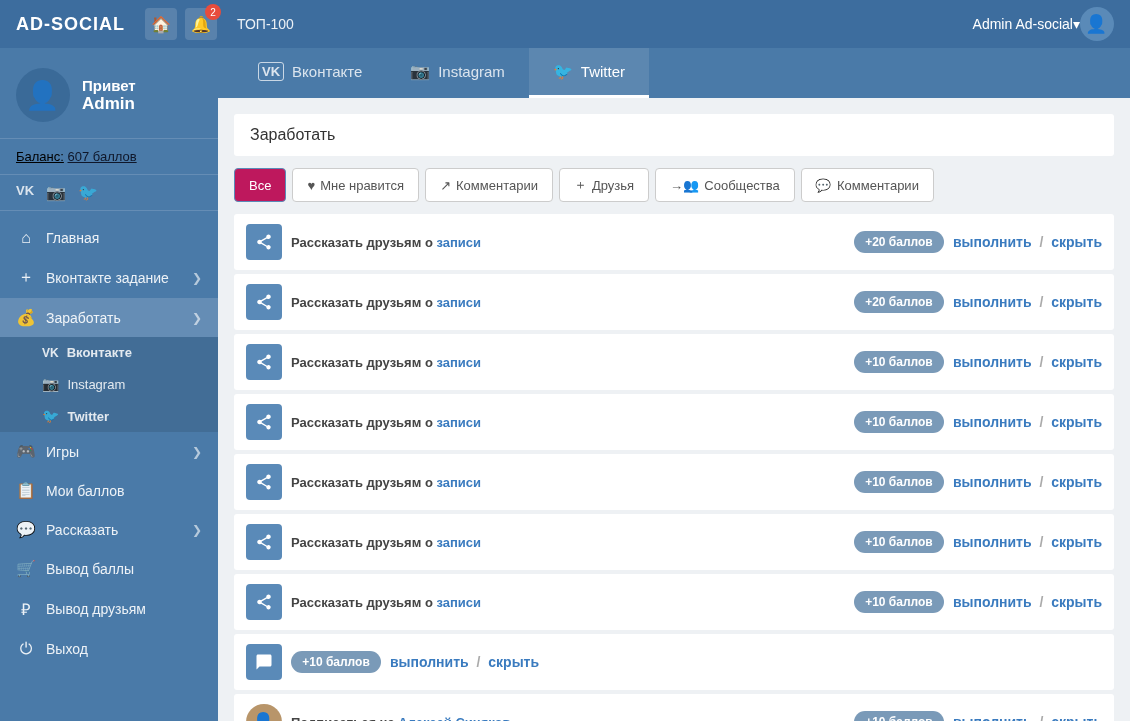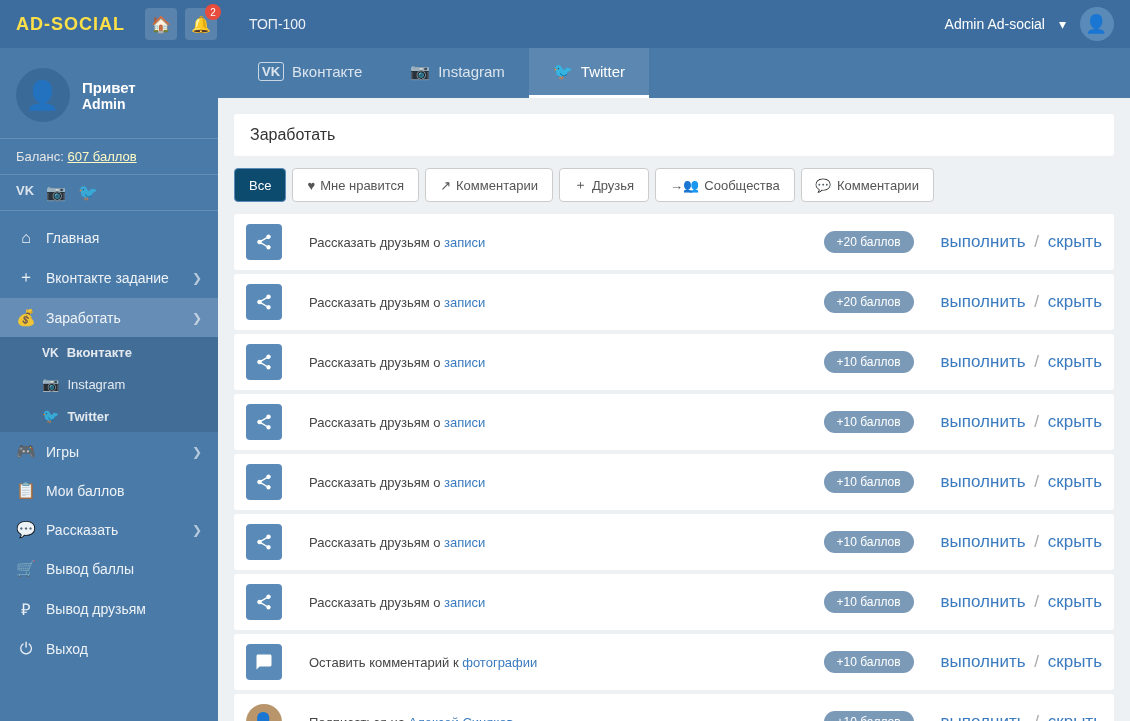--- a/index.html
+++ b/index.html
@@ -13,21 +13,21 @@
       align-items: center;
       padding: 0 16px;
       color: white;
       flex-shrink: 0;
     }
     .topnav-logo {
       font-size: 18px;
       font-weight: bold;
       letter-spacing: 1px;
       margin-right: 20px;
-      color: #fde047;
+      color: #ffffff;
     }
     .topnav-icons {
       display: flex;
       gap: 8px;
       align-items: center;
     }
     .topnav-icon-btn {
       width: 32px; height: 32px;
       border-radius: 4px;
       background: rgba(255,255,255,0.15);
@@ -41,29 +41,29 @@
       position: absolute;
       top: -4px; right: -4px;
       background: #e74c3c;
       color: white;
       border-radius: 50%;
       width: 16px; height: 16px;
       font-size: 10px;
       display: flex; align-items: center; justify-content: center;
     }
     .topnav-title {
-      margin-left: 32px;
+      margin-left: 20px;
       font-size: 14px;
       color: rgba(255,255,255,0.9);
     }
     .topnav-right {
       margin-left: auto;
       display: flex;
       align-items: center;
-      gap: 14px;
+      gap: 0;
       color: white;
       font-size: 14px;
       cursor: pointer;
       justify-content: center;
     }
     .topnav-avatar {
       width: 34px; height: 34px;
       border-radius: 50%;
       background: #5a8ab8;
       display: flex; align-items: center; justify-content: center;
@@ -100,31 +100,32 @@
       display: flex; align-items: center; justify-content: center;
       font-size: 28px;
       color: rgba(255,255,255,0.7);
       flex-shrink: 0;
     }
     .profile-info .greeting {
       font-size: 15px;
       font-weight: bold;
     }
     .profile-info .name {
-      font-size: 14px;
+      font-size: 17px;
       font-weight: bold;
     }
     .sidebar-balance {
       padding: 10px 16px;
       font-size: 13px;
       color: rgba(255,255,255,0.9);
       border-bottom: 1px solid rgba(255,255,255,0.15);
     }
     .sidebar-balance span {
-      color: #e5e5e5;
+      color: #000000;
+      text-decoration: underline;
       cursor: pointer;
     }
     .sidebar-social {
       padding: 8px 16px;
       display: flex;
       gap: 12px;
       border-bottom: 1px solid rgba(255,255,255,0.15);
     }
     .sidebar-social-icon {
       font-size: 16px;
@@ -222,39 +223,40 @@
       border: 1px solid #ccc;
       background: white;
       color: #555;
       cursor: pointer;
       font-size: 13px;
       display: flex;
       align-items: center;
       gap: 5px;
     }
     .filter-btn.active {
-      background: #0c4a6e;
+      background: #be185d;
       color: white;
       border-color: #5a8ab8;
     }
     .filter-btn .filter-icon { font-size: 13px; }
 
     
     .task-list {
       display: flex;
       flex-direction: column;
       gap: 4px;
     }
     .task-row {
       background: white;
       display: flex;
       align-items: center;
       padding: 10px 12px;
       border-radius: 3px;
-      gap: 27px;
+      gap: 9px;
+      font-weight: bold;
     }
     .task-icon-box {
       width: 36px; height: 36px;
       background: #5a8ab8;
       border-radius: 4px;
       display: flex; align-items: center; justify-content: center;
       color: white;
       font-size: 16px;
       flex-shrink: 0;
     }
@@ -271,21 +273,21 @@
       background: #7a9ab8;
       color: white;
       padding: 4px 10px;
       border-radius: 12px;
       font-size: 12px;
       white-space: nowrap;
       min-width: 90px;
       text-align: center;
     }
     .task-actions {
-      font-size: 17px;
+      font-size: 14px;
       color: #3a7bbf;
       white-space: nowrap;
       min-width: 130px;
       text-align: right;
     }
     .task-actions span { cursor: pointer; }
     .task-divider {
       color: #aaa;
       margin: 0 4px;
     }
@@ -330,21 +332,21 @@
       <div class="profile-avatar">
         <span>👤</span>
       </div>
       <div class="profile-info">
         <div class="greeting">Привет</div>
         <div class="name">Admin</div>
       </div>
     </div>
     <div class="sidebar-balance">
       <span>Баланс:</span>
-      <span style="color:#fef9c3;text-decoration:underline;cursor:pointer;">607 баллов</span>
+      <span style="color:#0f172a;text-decoration:underline;cursor:pointer;">607 баллов</span>
     </div>
     <div class="sidebar-social">
       <span class="sidebar-social-icon" style="font-weight:bold;font-size:13px;">VK</span>
       <span class="sidebar-social-icon" style="font-size:16px;">📷</span>
       <span class="sidebar-social-icon" style="font-size:16px;">🐦</span>
     </div>
     <div class="sidebar-menu">
       <div class="menu-item">
         <span class="menu-icon">⌂</span>
         <span>Главная</span>
@@ -560,23 +562,20 @@
       <span class="task-divider"> / </span>
       <span>скрыть</span>
     </div>
   </div>
           <div class="task-row">
     <div class="task-icon-box" style="background:#5a8ab8;">
       <svg width="18" height="18" viewBox="0 0 24 24" fill="white">
         <path d="M20 2H4c-1.1 0-2 .9-2 2v18l4-4h14c1.1 0 2-.9 2-2V4c0-1.1-.9-2-2-2z"></path>
       </svg>
     </div>
-    <div class="task-desc">
-      Оставить комментарий к <a href="#">фотографии</a>
-    </div>
     <span class="task-badge">+10 баллов</span>
     <div class="task-actions">
       <span>выполнить</span>
       <span class="task-divider"> / </span>
       <span>скрыть</span>
     </div>
   </div>
           <div class="task-row">
     <div class="task-avatar-box" style="background:#b8956a;">
       <span style="font-size:18px;">👤</span>

